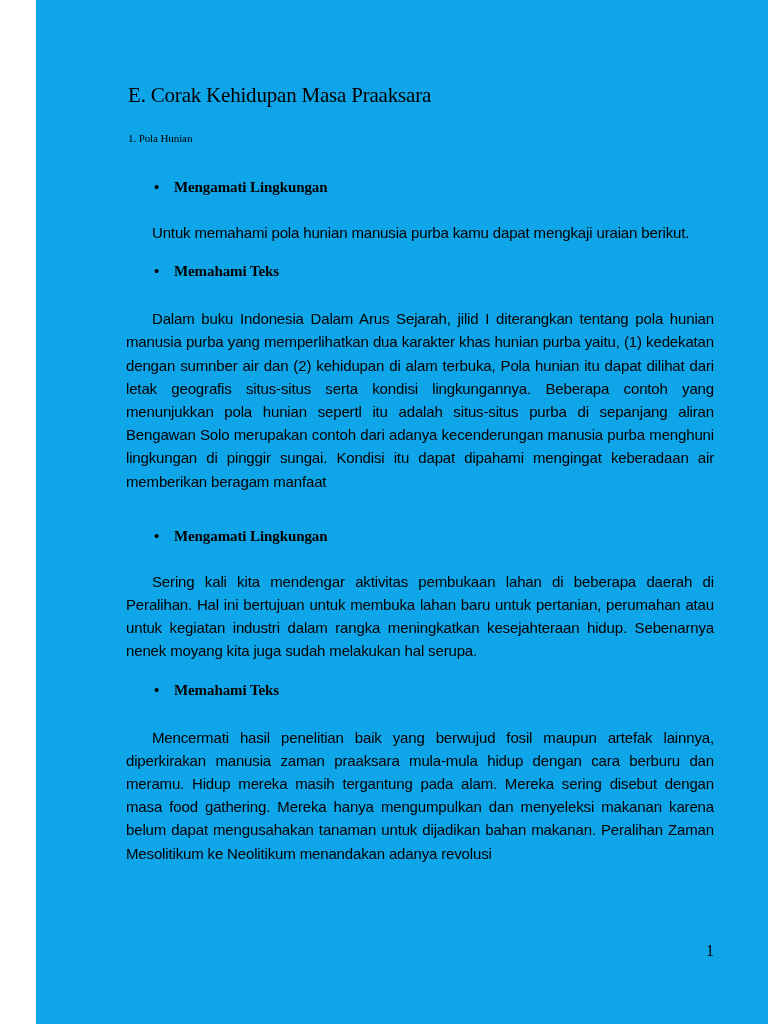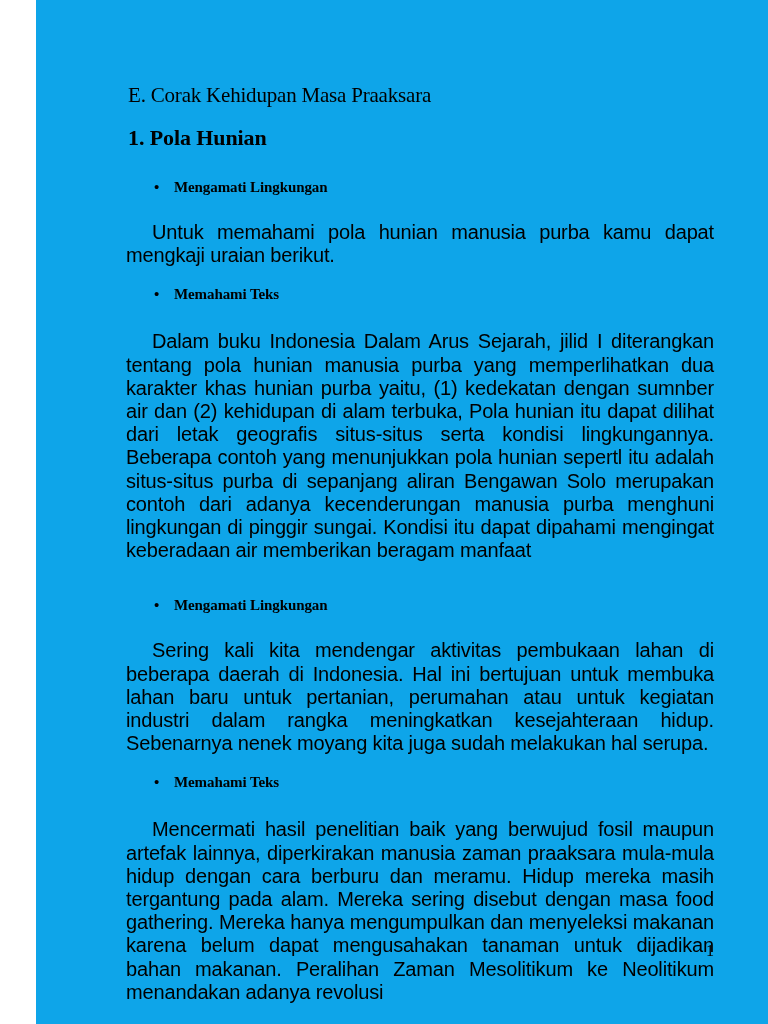--- a/index.html
+++ b/index.html
@@ -40,24 +40,24 @@
     font-size: 21px;
     line-height: 26px;
     letter-spacing: -0.2px;
     margin: 0 0 0 2px;
     font-weight: 400;
     white-space: nowrap;
   }
 
   .sec-heading {
     font-family: "Liberation Serif", "DejaVu Serif", serif;
-    font-size: 22px;
+    font-size: 11px;
     line-height: 20px;
     letter-spacing: -0.1px;
-    font-weight: 700;
+    font-weight: 400;
     margin: 0 0 0 2px;
     white-space: nowrap;
   }
 
   
   .bullet-row {
     position: relative;
     font-family: "Liberation Serif", "DejaVu Serif", serif;
     font-size: 15px;
     line-height: 19px;
@@ -69,21 +69,21 @@
     position: absolute;
     left: 28px;
     top: 0;
     font-size: 15px;
     line-height: 19px;
   }
 
   
   .para {
     font-family: "Liberation Sans", "DejaVu Sans", sans-serif;
-    font-size: 20px;
+    font-size: 15px;
     line-height: 23.2px;
     text-align: justify;
     text-justify: inter-word;
     margin: 0;
     text-indent: 26px;
     letter-spacing: -0.15px;
   }
 
   
   .sp-h1 { height: 20px; }
@@ -145,21 +145,21 @@
 
     <div class="sp-h6"></div>
 
     <div class="bullet-row">
       <span class="dot">•</span>
       <span>Mengamati Lingkungan</span>
     </div>
 
     <div class="sp-h3"></div>
 
-    <p class="para">Sering kali kita mendengar aktivitas pembukaan lahan di beberapa daerah di Indonesia. Hal ini bertujuan untuk membuka lahan baru untuk pertanian, perumahan atau untuk kegiatan industri dalam rangka meningkatkan kesejahteraan hidup. Sebenarnya nenek moyang kita juga sudah melakukan hal serupa.</p>
+    <p class="para">Sering kali kita mendengar aktivitas pembukaan lahan di beberapa daerah di Peralihan. Hal ini bertujuan untuk membuka lahan baru untuk pertanian, perumahan atau untuk kegiatan industri dalam rangka meningkatkan kesejahteraan hidup. Sebenarnya nenek moyang kita juga sudah melakukan hal serupa.</p>
 
     <div class="sp-h4"></div>
 
     <div class="bullet-row">
       <span class="dot">•</span>
       <span>Memahami Teks</span>
     </div>
 
     <div class="sp-h5"></div>
 

